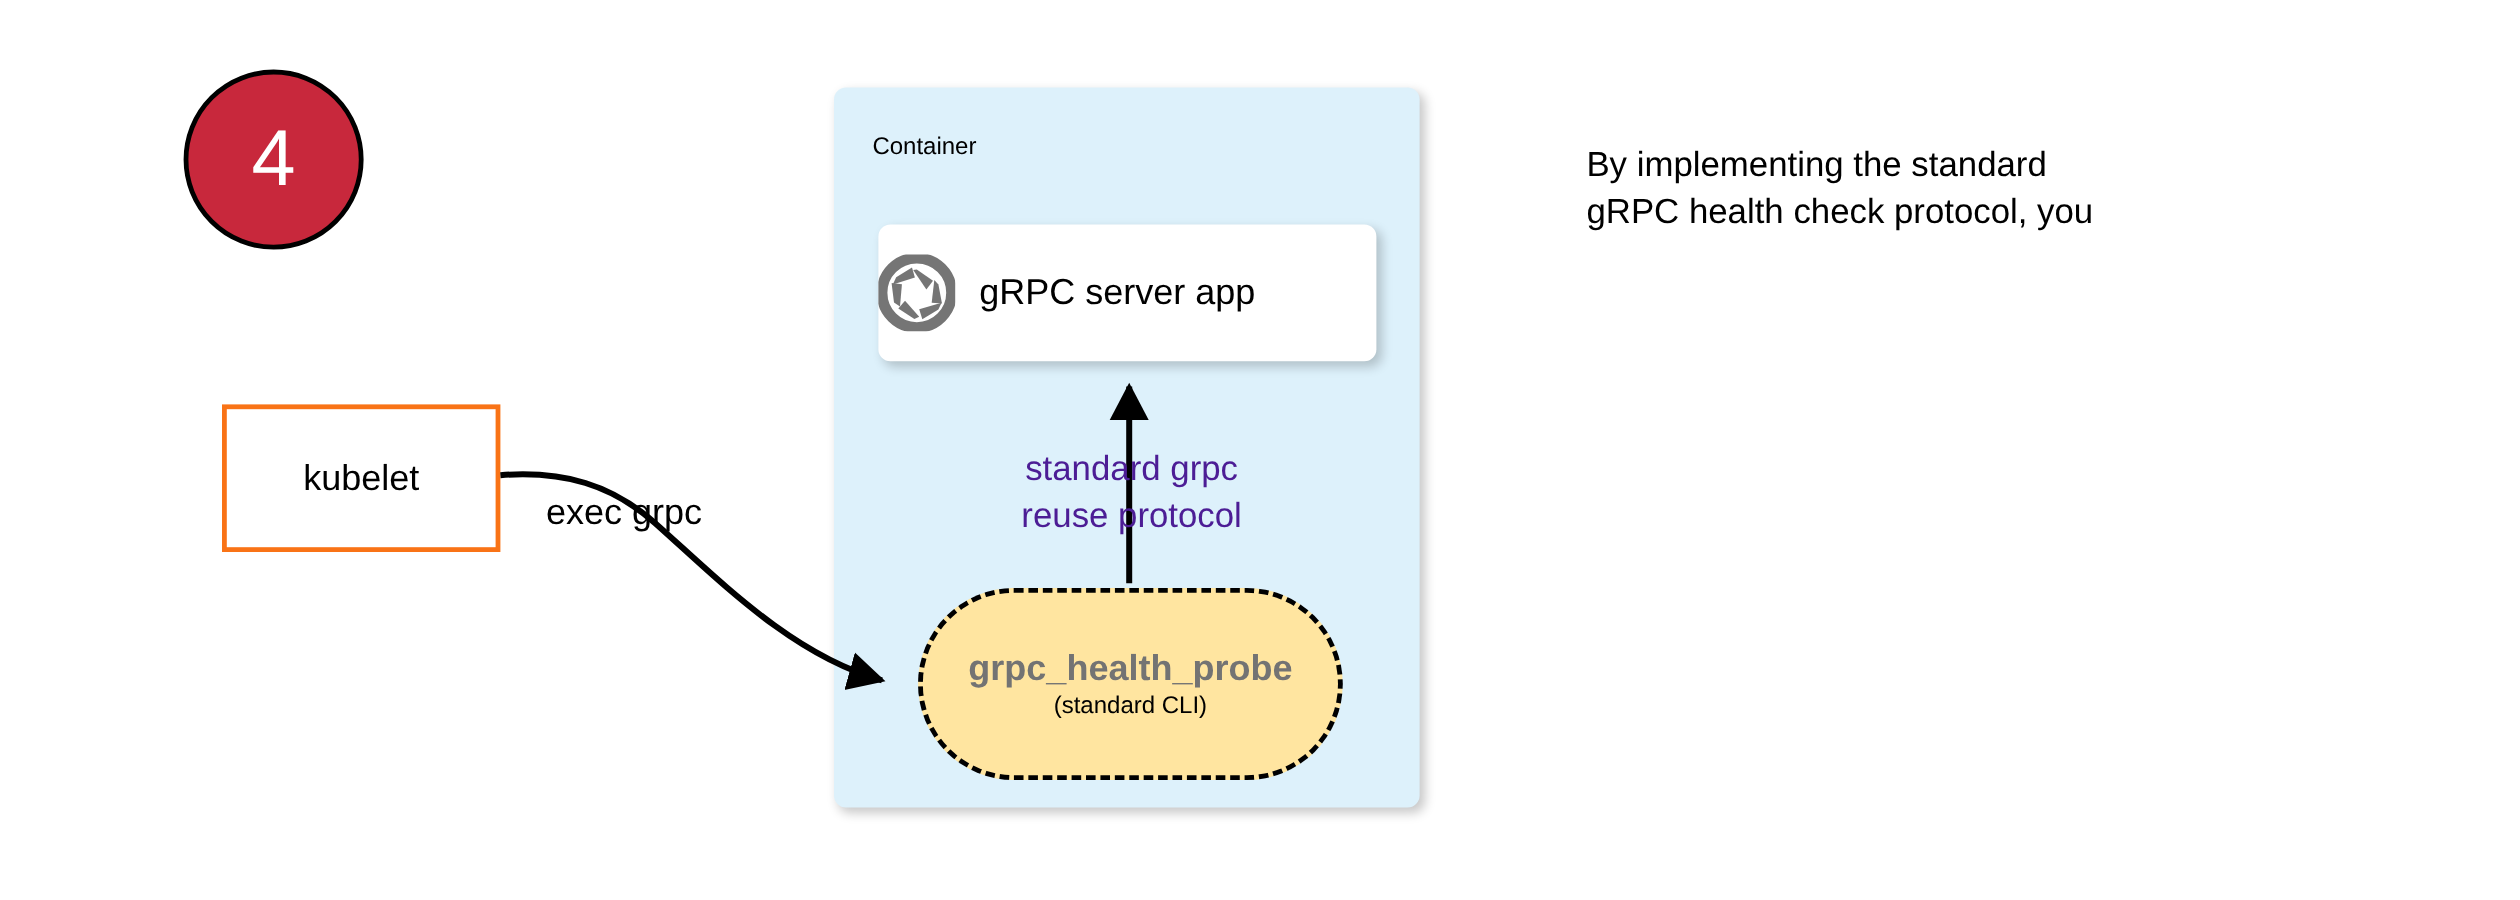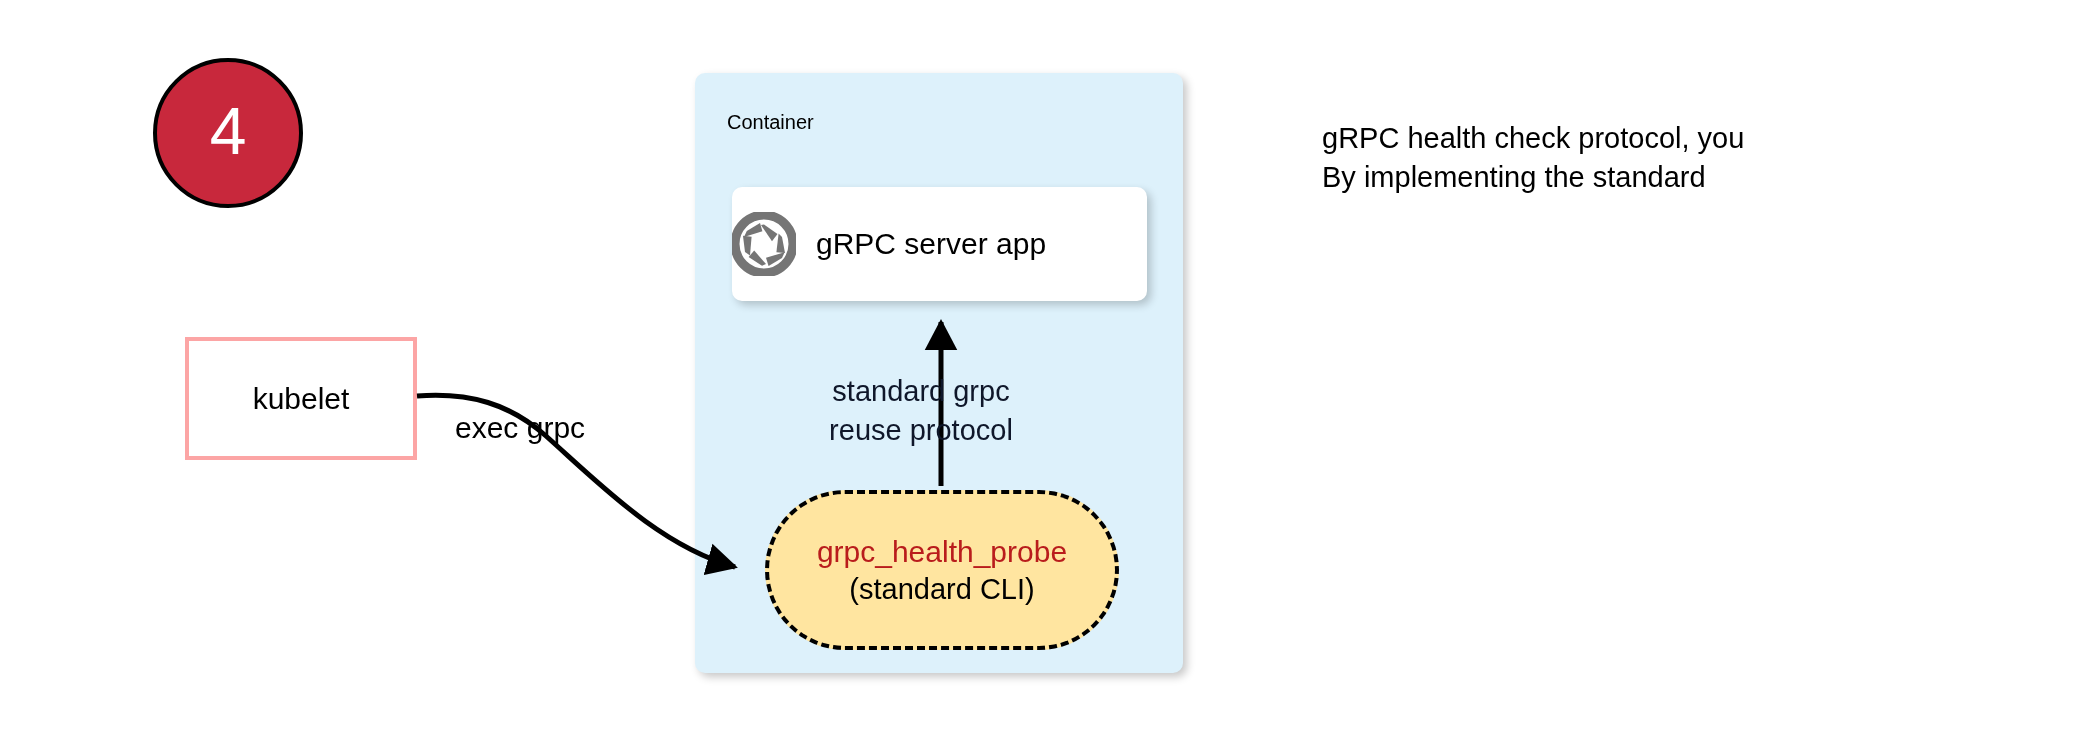--- a/index.html
+++ b/index.html
@@ -47,21 +47,21 @@
   }
 
   
   .kubelet-box {
     position: absolute;
     left: 185px;
     top: 337px;
     width: 232px;
     height: 123px;
     background: #ffffff;
-    border: 4px solid #fca5a5;
+    border: 4px solid #f97316;
     box-sizing: border-box;
     display: flex;
     align-items: center;
     justify-content: center;
   }
   .kubelet-label {
     font-size: 30px;
     color: #000000;
   }
 
@@ -121,41 +121,41 @@
     border: 4px dashed #000000;
     border-radius: 80px;
     box-sizing: border-box;
     display: flex;
     flex-direction: column;
     align-items: center;
     justify-content: center;
   }
   .probe-title {
     font-size: 30px;
-    font-weight: normal;
-    color: #b91c1c;
+    font-weight: bold;
+    color: #737373;
     line-height: 1.18;
   }
   .probe-sub {
-    font-size: 29px;
+    font-size: 20px;
     color: #000000;
     line-height: 1.18;
     margin-top: 2px;
     text-align: center;
   }
 
   
   .protocol-label {
     position: absolute;
-    left: 808px;
+    left: 830px;
     top: 372px;
     width: 226px;
     text-align: center;
     font-size: 29px;
-    color: #0f172a;
+    color: #4c1d95;
     line-height: 1.35;
   }
 
   
   .exec-label {
     position: absolute;
     left: 455px;
     top: 411px;
     font-size: 30px;
     color: #000000;
@@ -239,17 +239,17 @@
   <div class="protocol-label">
     <div>standard grpc</div>
     <div>reuse protocol</div>
   </div>
 
   <div class="exec-label">
     <b>exec</b><span> grpc</span>
   </div>
 
   <div class="note">
+    <div>By implementing the standard</div>
     <div>gRPC health check protocol, you</div>
-    <div>By implementing the standard</div>
   </div>
 
 </div>
 
 </body></html>

